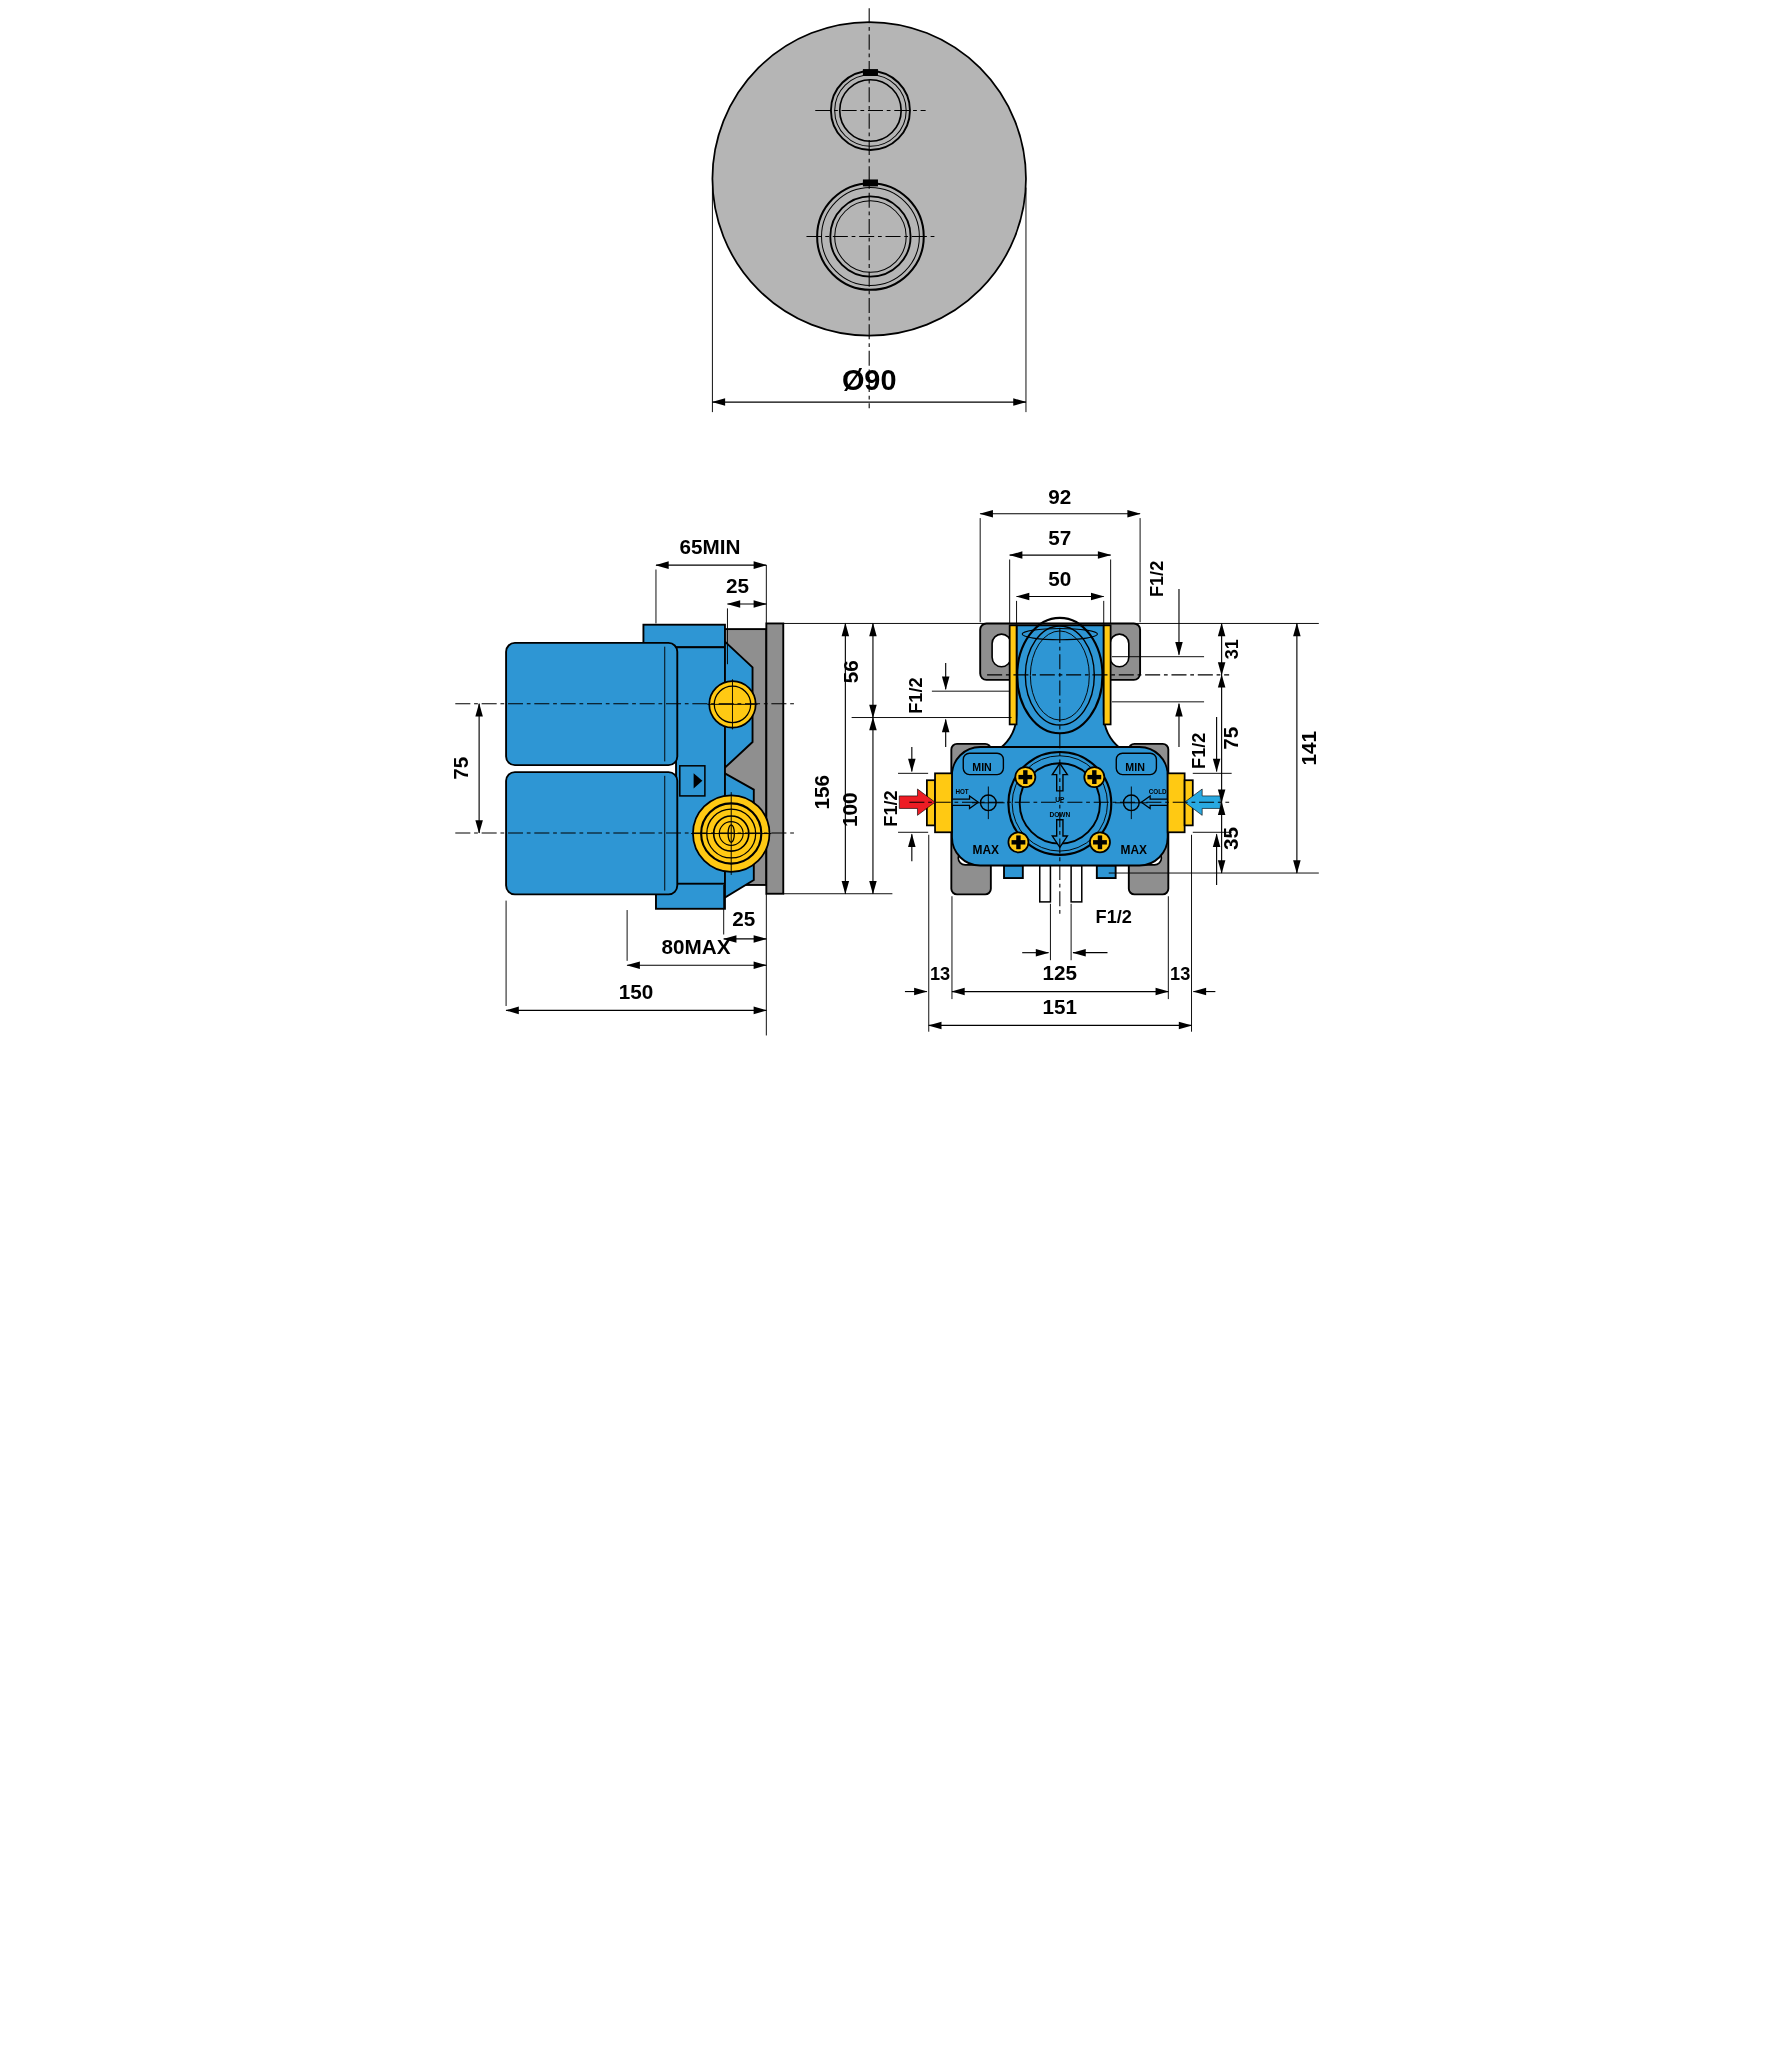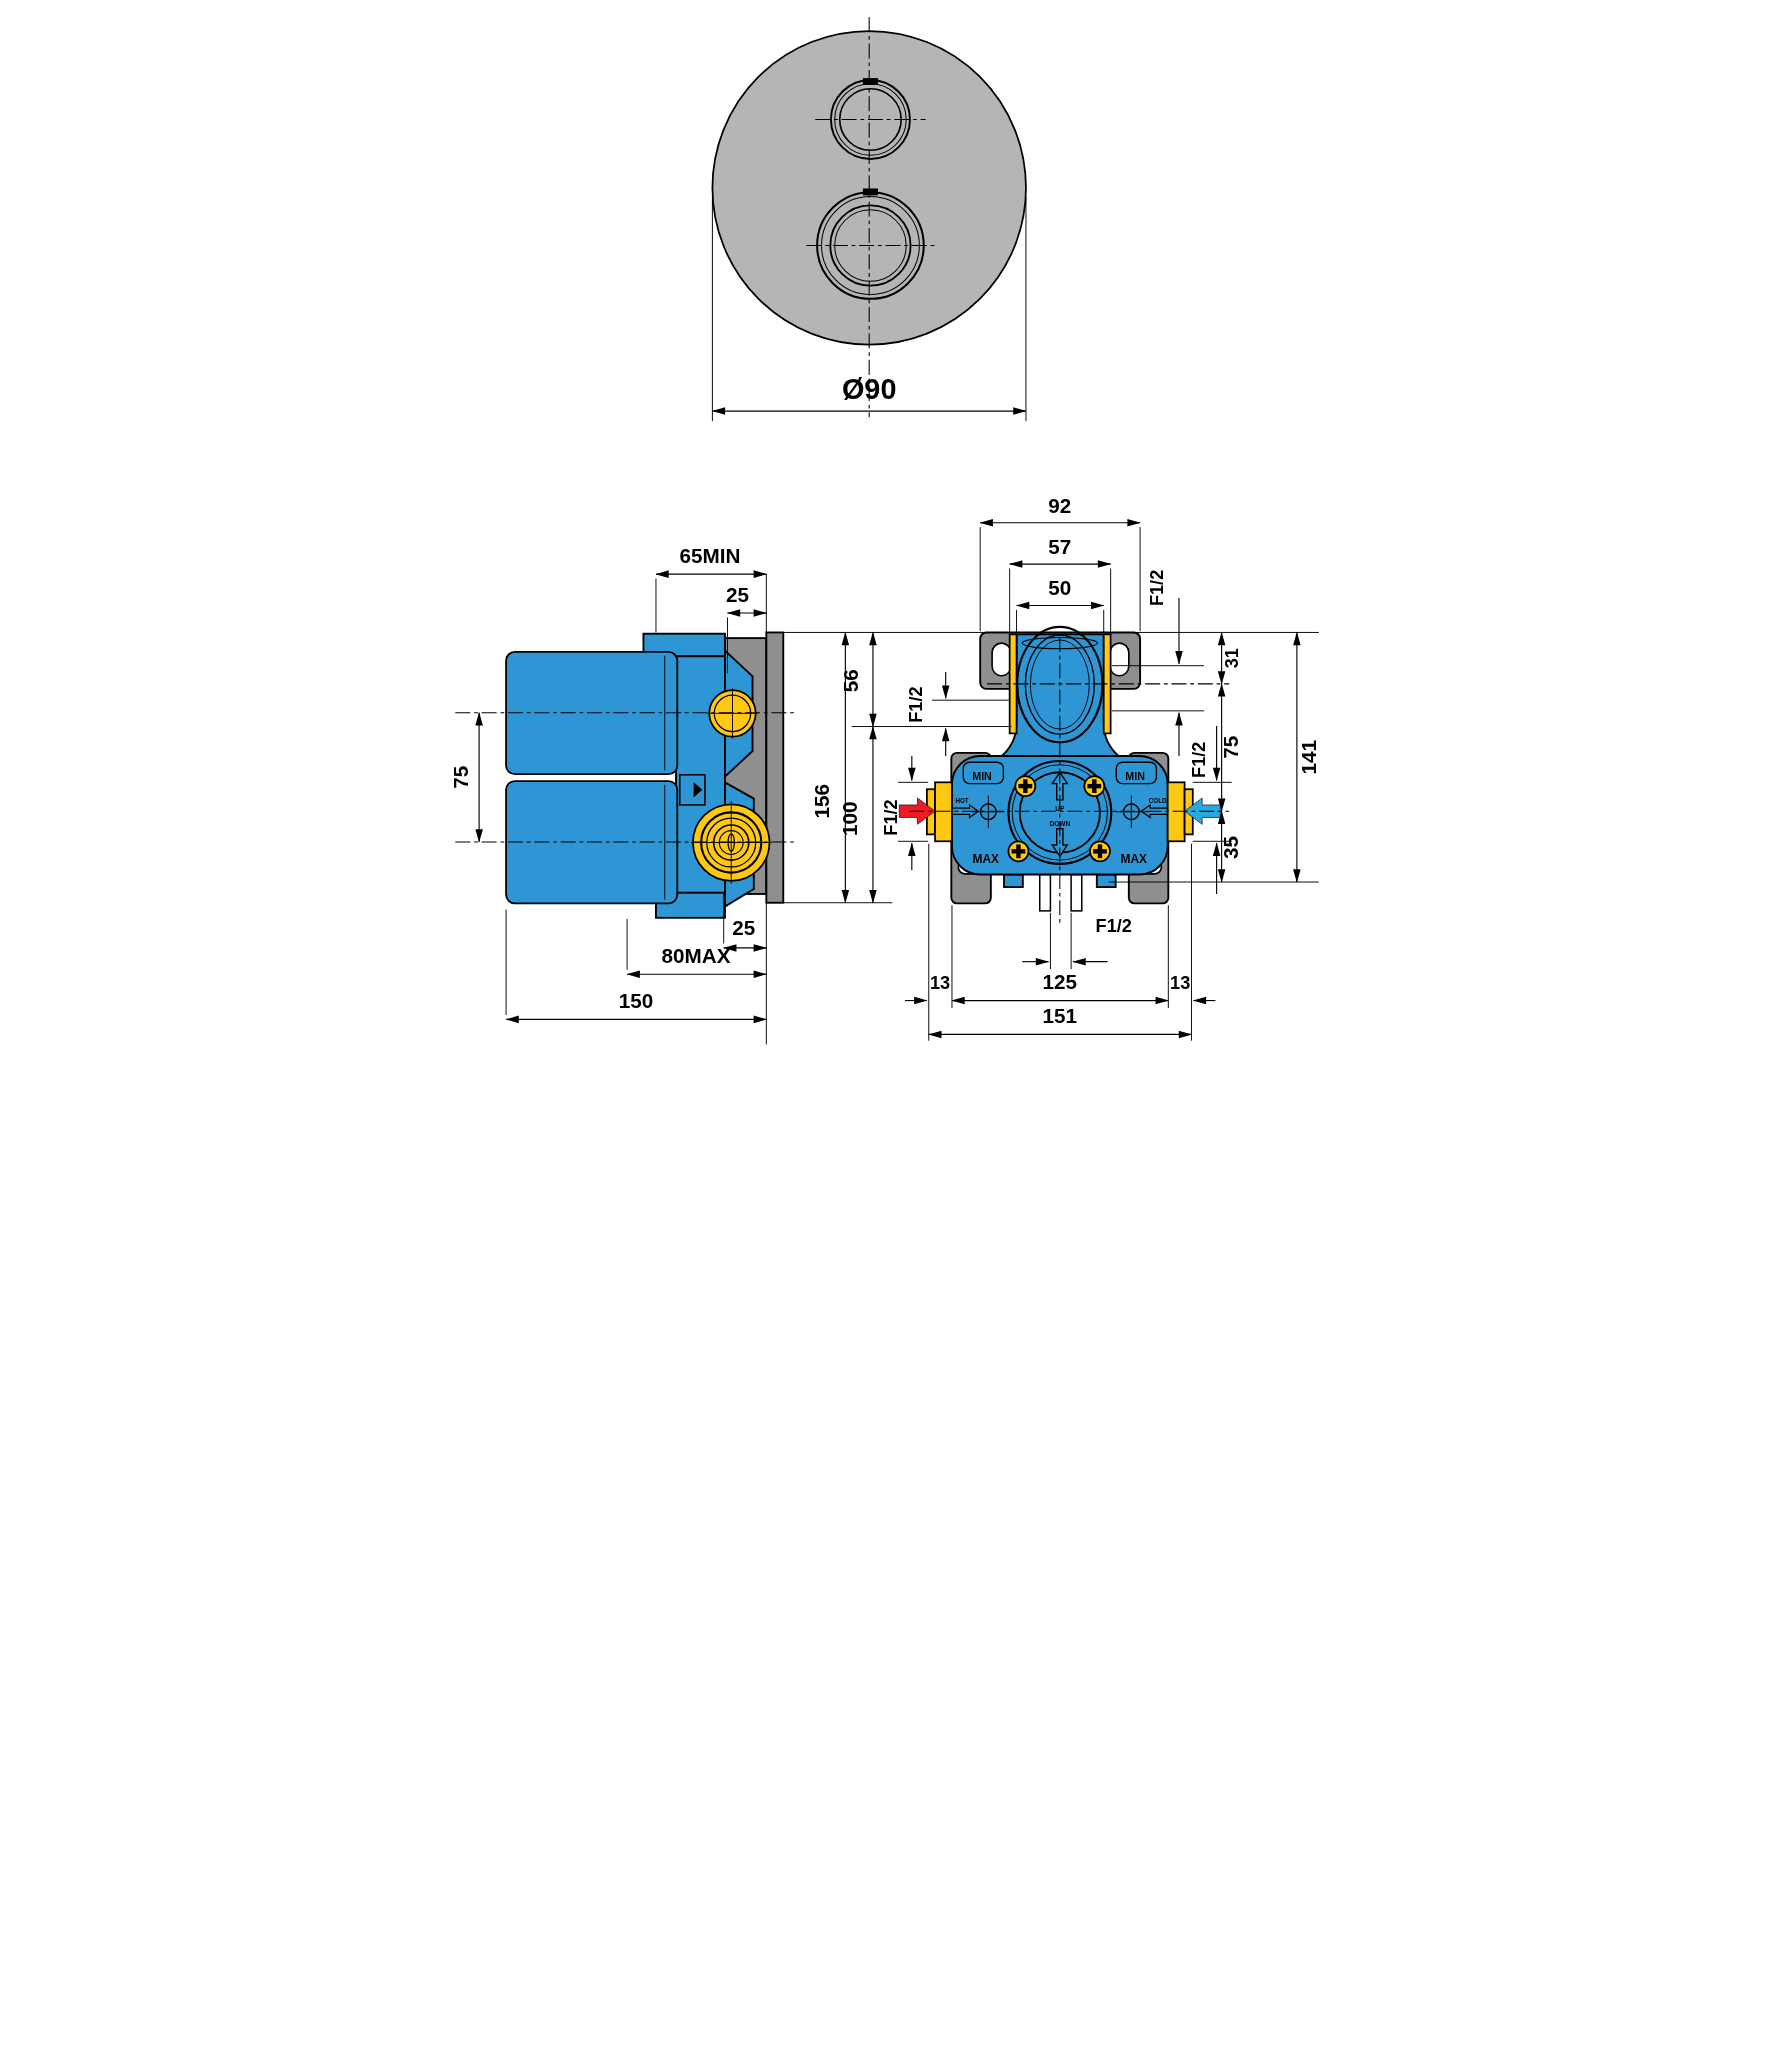--- a/index.html
+++ b/index.html
@@ -1,20 +1,20 @@
 <!DOCTYPE html>
 <html style="--body_blue: #2e96d4; --box_gray: #8f8f8f; --plate_gray: #b5b5b5; --brass_yellow: #ffc913; --hot_red: #ed1c24; --cold_blue: #29a9e1; --line_black: #000000;font-size:10px"><head>
 <meta charset="utf-8">
 <style>
   :root{
     --body_blue:#2e96d4; --box_gray:#8f8f8f; --plate_gray:#b5b5b5;
     --brass_yellow:#ffc913; --hot_red:#ed1c24; --cold_blue:#29a9e1; --line_black:#000;
   }
   html,body{margin:0;padding:0;background:#fff;}
-  .sheet{width:100%;max-width:888px;margin:16px auto;}
+  .sheet{width:100%;max-width:888px;margin:7px auto;}
   svg{display:block;width:100%;height:auto;background:#fff;}
   text{font-family:"Liberation Sans","DejaVu Sans",sans-serif;font-weight:700;fill:var(--line_black);}
   .dim{font-size:33px;} .dimbig{font-size:46px;} .thread{font-size:29px;}
   .lblmin{font-size:17px;} .lblmax{font-size:19px;} .tiny{font-size:10px;} .tinier{font-size:10.5px;}
   .mid{text-anchor:middle;}
   .ln{stroke:var(--line_black);stroke-width:1.8;fill:none;}
   .thin{stroke:var(--line_black);stroke-width:1.5;fill:none;}
   .cl{stroke:var(--line_black);stroke-width:1.7;fill:none;stroke-dasharray:24 6 6 6;}
   .blue{fill:var(--body_blue);stroke:var(--line_black);stroke-width:3;}
   .gray{fill:var(--box_gray);stroke:var(--line_black);stroke-width:3;}

